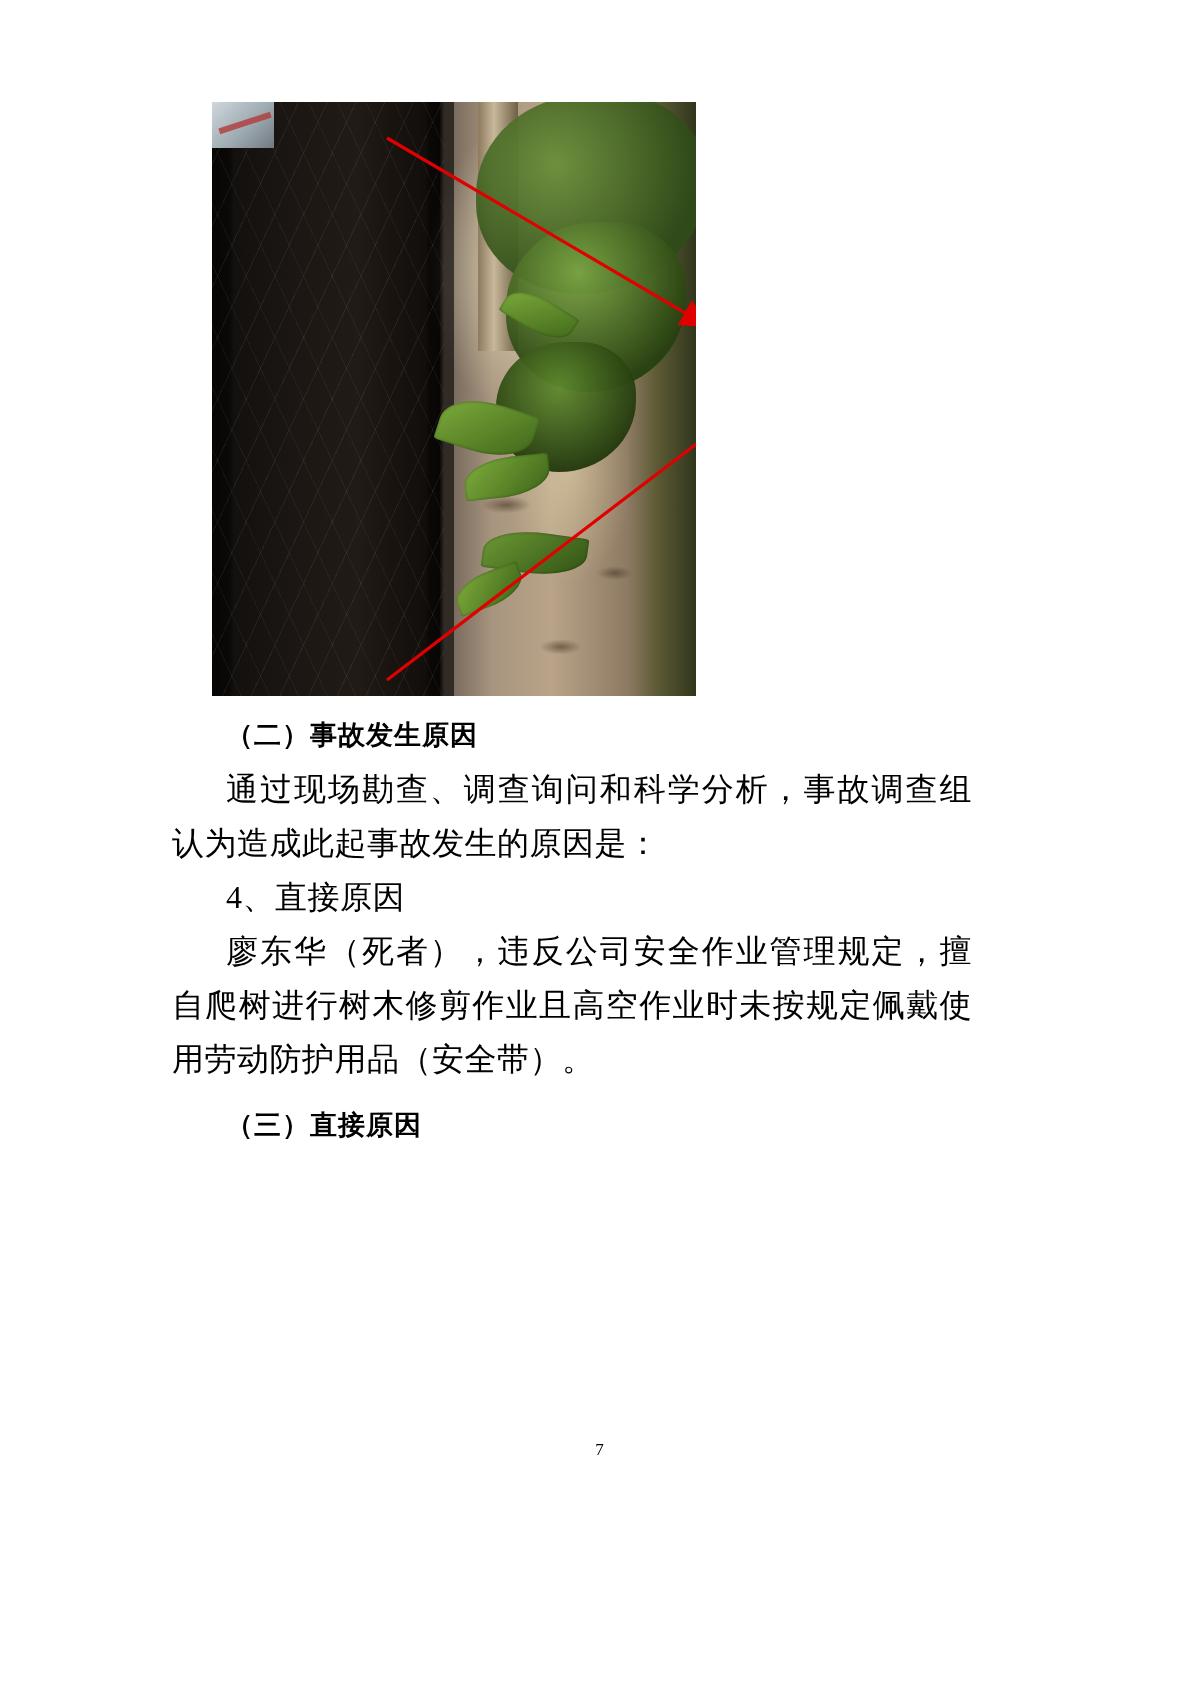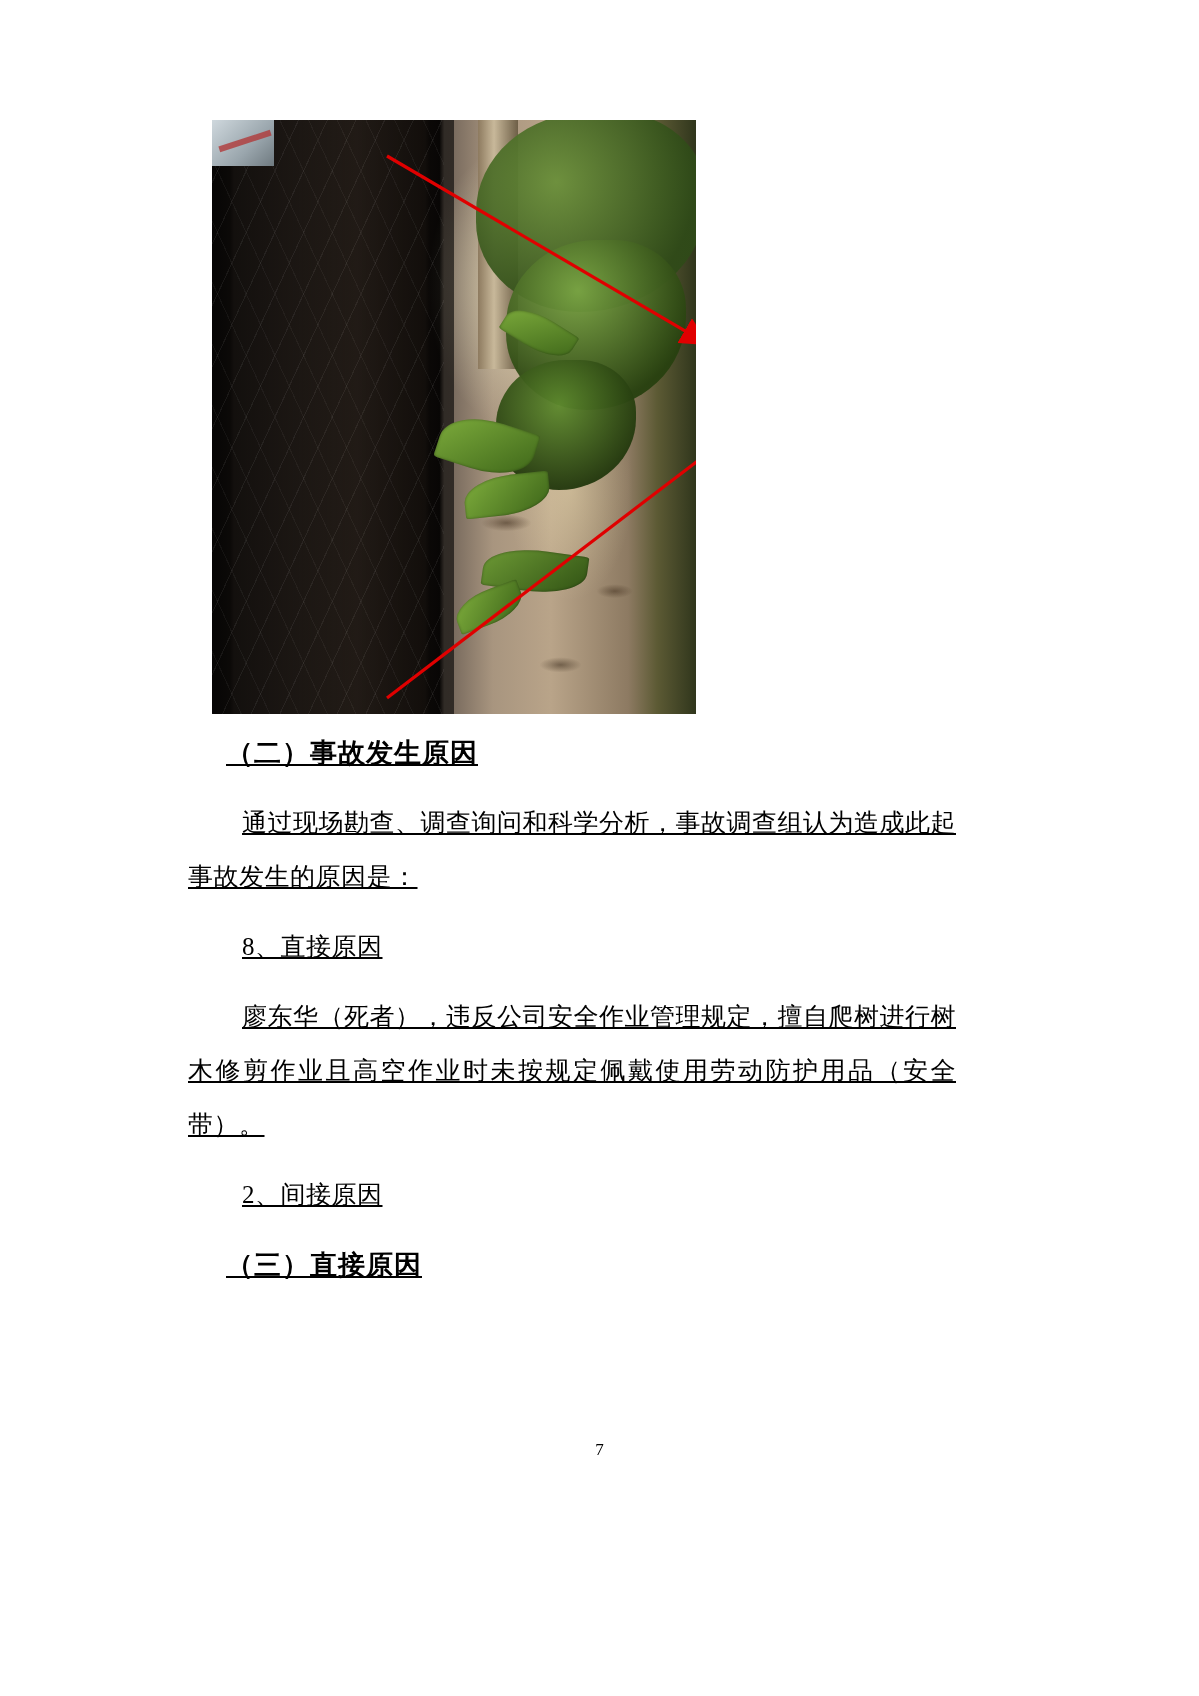--- a/index.html
+++ b/index.html
@@ -17,23 +17,22 @@
   }
   .page {
     position: absolute;
     left: 0; top: 0;
     width: 1199px;
     height: 1696px;
   }
   .content {
     position: absolute;
     left: 172px;
-    top: 120px;
+    top: 102px;
     width: 800px;
-    text-decoration: underline;
   }
 
   
   .figure {
     position: relative;
     width: 484px;
     height: 594px;
     margin-left: 40px;
     overflow: hidden;
     background: #2a2420;
@@ -135,23 +134,23 @@
   
   .h-sub {
     font-size: 27px;
     font-weight: bold;
     line-height: 54px;
     text-indent: 54px;
     margin: 12px 0 0 0;
     letter-spacing: 1px;
   }
   p.para {
-    font-size: 25px;
+    font-size: 32px;
     line-height: 54px;
-    margin: 16px;
+    margin: 0;
     text-indent: 54px;
     text-align: justify;
     letter-spacing: 0.5px;
   }
   .pagenum {
     position: absolute;
     left: 0;
     top: 1440px;
     width: 1199px;
     text-align: center;
@@ -189,21 +188,20 @@
           </marker>
         </defs>
         <line x1="175" y1="36" x2="492" y2="222" stroke="#e00000" stroke-width="3.2" marker-end="url(#ah)"></line>
         <line x1="175" y1="578" x2="534" y2="304" stroke="#e00000" stroke-width="3.2" marker-end="url(#ah)"></line>
       </svg>
 
     </div>
 
     <div class="h-sub">（二）事故发生原因</div>
     <p class="para">通过现场勘查、调查询问和科学分析，事故调查组认为造成此起事故发生的原因是：</p>
-    <p class="para">8、直接原因</p>
+    <p class="para">4、直接原因</p>
     <p class="para">廖东华（死者），违反公司安全作业管理规定，擅自爬树进行树木修剪作业且高空作业时未按规定佩戴使用劳动防护用品（安全带）。</p>
-    <p class="para">2、间接原因</p>
 
     <div class="h-sub">（三）直接原因</div>
   </div>
 
   <div class="pagenum">7</div>
 </div>
 
 </body></html>

